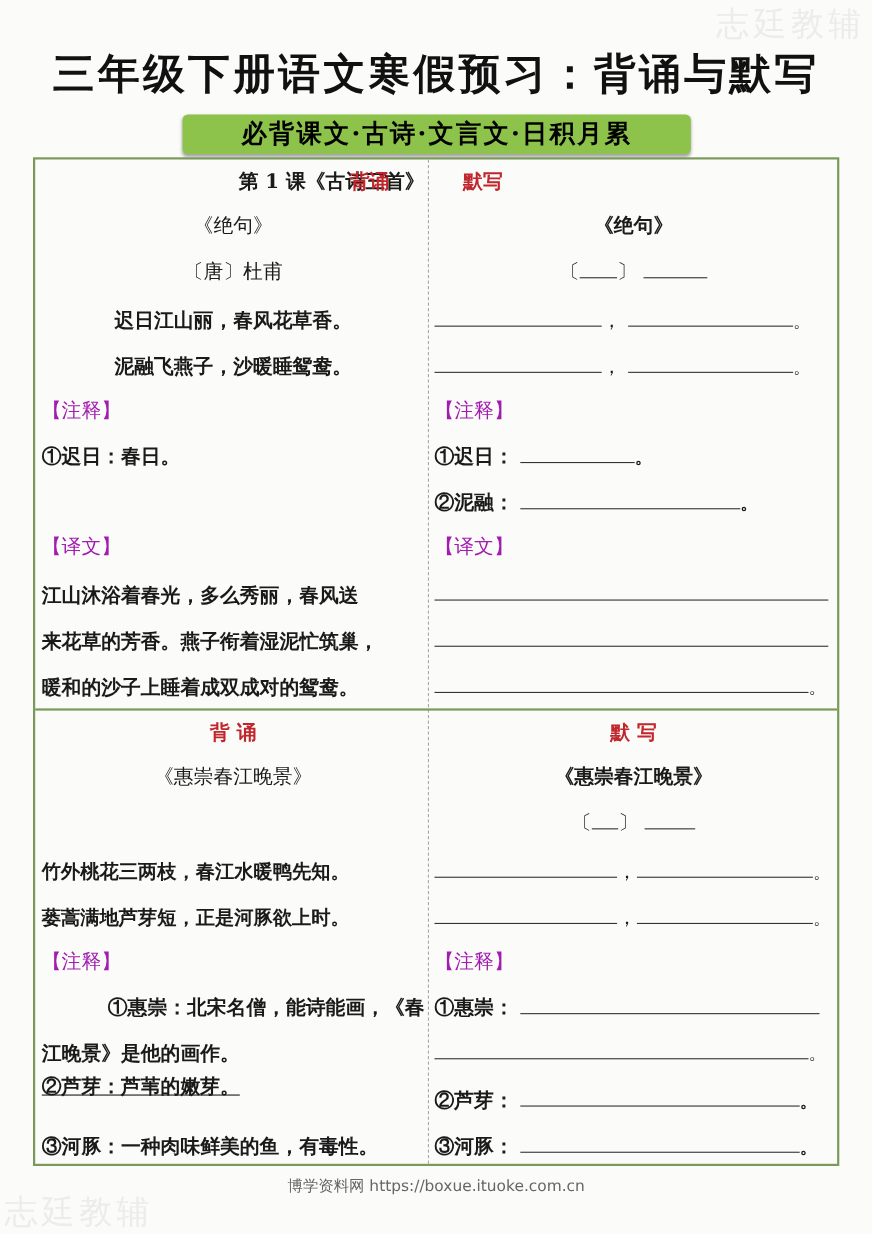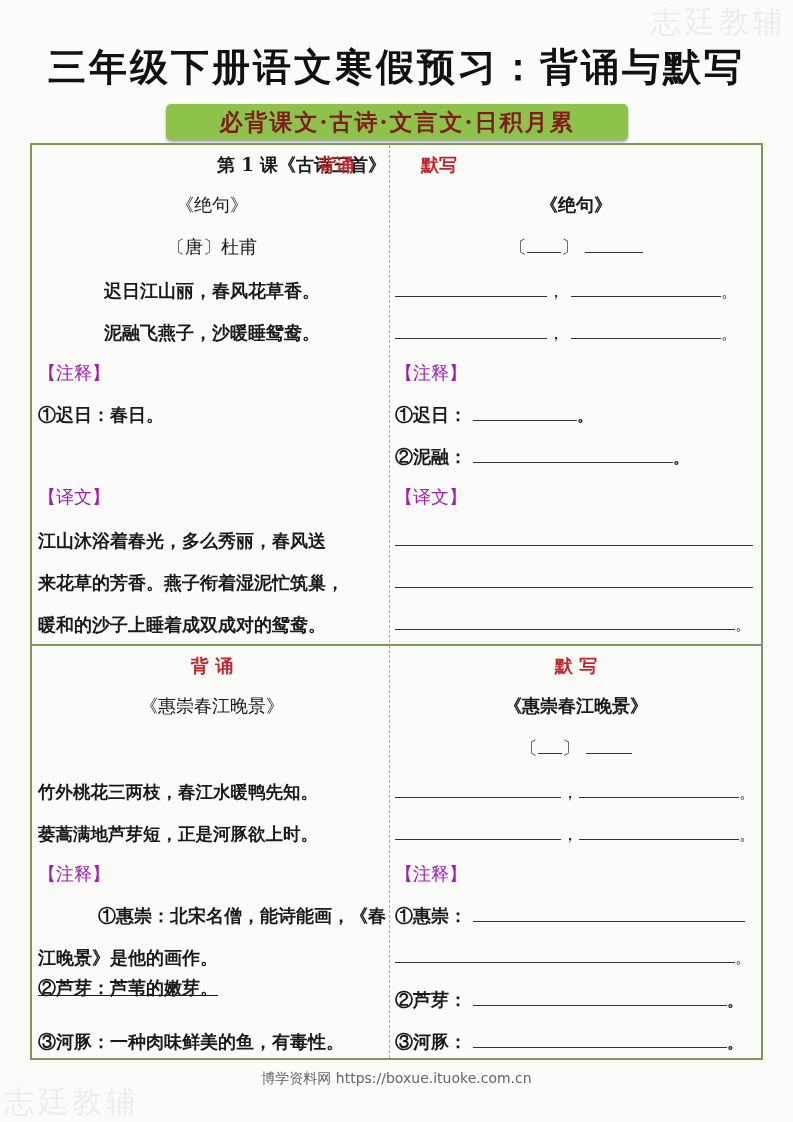--- a/index.html
+++ b/index.html
@@ -10,21 +10,21 @@
   .watermark { position:absolute; color:#ececec; font-size:30px; letter-spacing:4px; font-family:"DejaVu Serif", serif; }
   .wm-top { right:6px; top:2px; }
   .wm-bottom { left:4px; top:1082px; }
   .title {
     position:absolute; top:42px; left:0; width:793px; text-align:center;
     font-size:38px; font-weight:bold; letter-spacing:3px; color:#111;
   }
   .banner {
     position:absolute; top:104px; left:166px; width:462px; height:36px;
     background:#8dc34a; border-radius:5px; box-shadow:0 2px 3px rgba(0,0,0,0.35);
-    text-align:center; line-height:36px; font-size:23px; font-weight:bold; color:#7f1d1d; letter-spacing:2px;
+    text-align:center; line-height:36px; font-size:23px; font-weight:bold; color:#000000; letter-spacing:2px;
   }
   .sheet {
     position:absolute; top:143px; left:30px; width:733px; height:917px;
     border:2px solid #7a9a5a; box-sizing:border-box;
   }
   .divider-v { position:absolute; left:357px; top:0; bottom:0; border-left:1px dashed #aaa; }
   .divider-h { position:absolute; left:0; right:0; top:499px; border-top:2px solid #7a9a5a; }
   .cell { position:absolute; box-sizing:border-box; }
   .left { left:6px; width:348px; }
   .right { left:363px; width:362px; }

